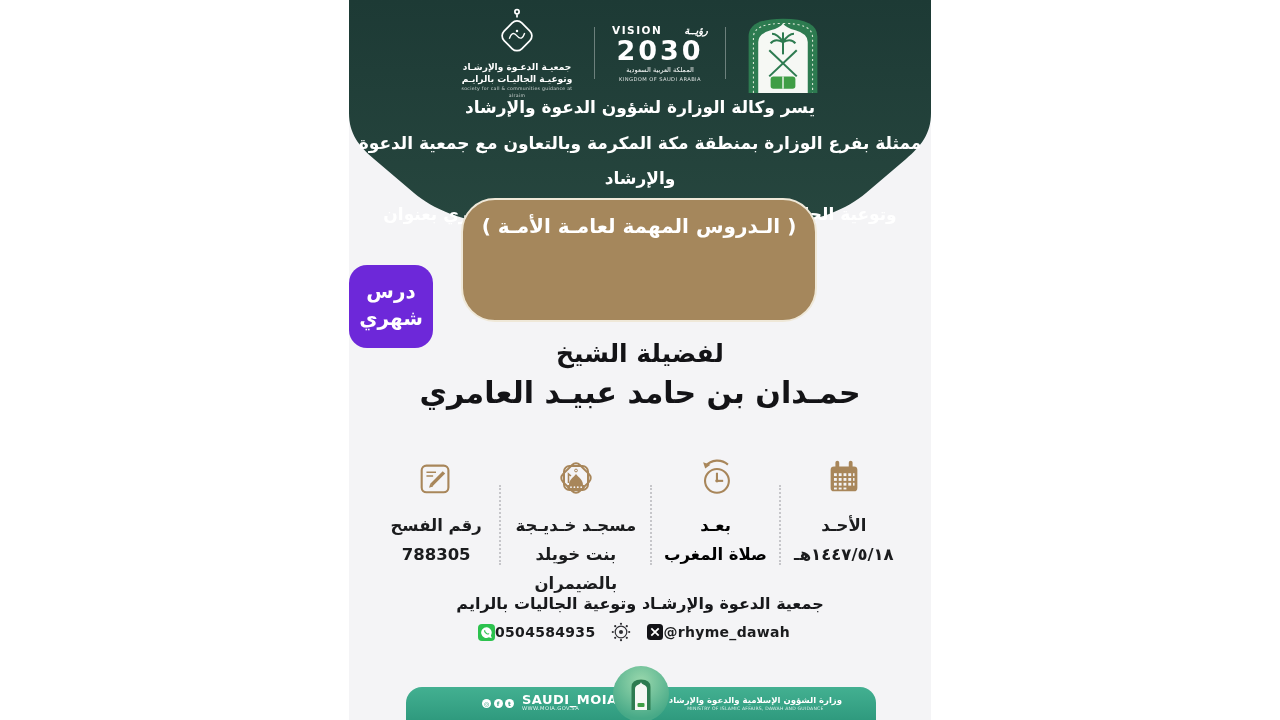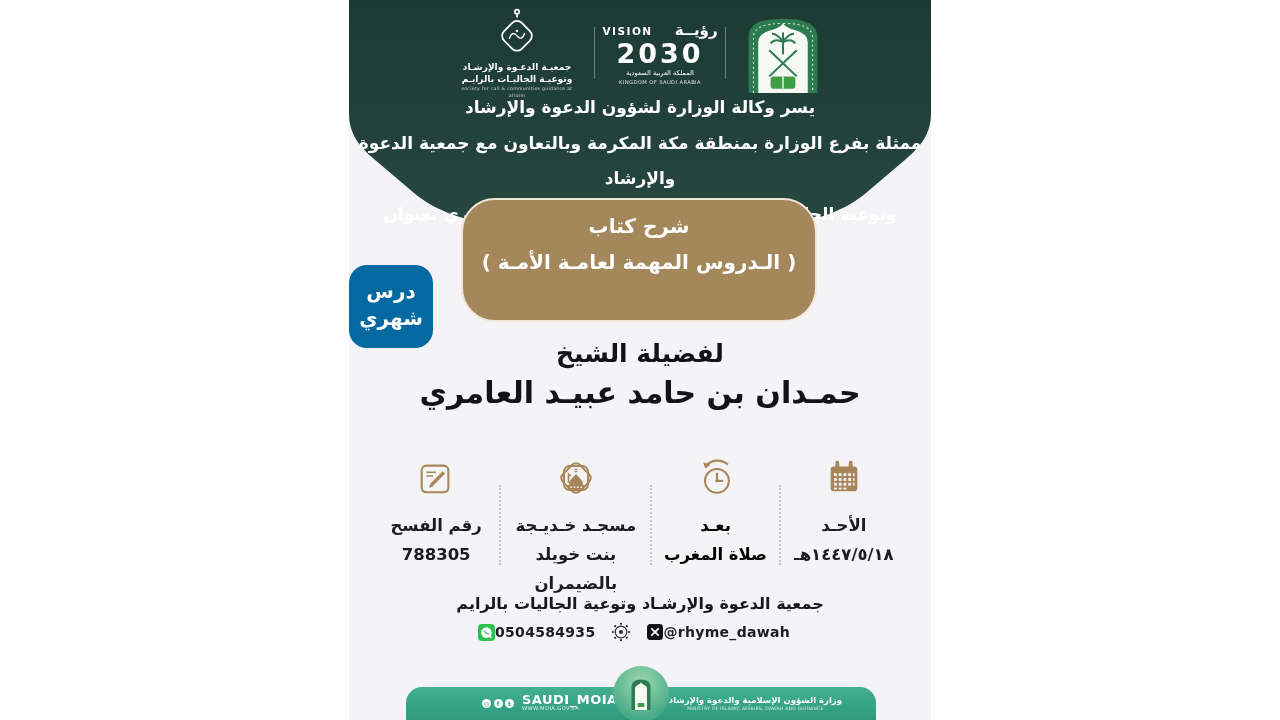--- a/index.html
+++ b/index.html
@@ -11,31 +11,31 @@
   
   .header-shape { position:absolute; top:0; left:0; width:582px; height:242px; }
   .logos { position:absolute; top:7px; left:0; right:0; display:flex; direction:ltr; justify-content:center; align-items:center; gap:13px; }
   .logo-divider { width:1px; height:52px; background:rgba(255,255,255,0.35); }
   .assoc-logo { width:128px; text-align:center; color:#fff; }
   .assoc-logo .ar1 { font-size:9px; font-weight:bold; line-height:12px; }
   .assoc-logo .ar2 { font-size:9px; font-weight:bold; line-height:12px; }
   .assoc-logo .en  { font-size:4.6px; line-height:7px; color:rgba(255,255,255,0.75); letter-spacing:.3px; }
   .vision-logo { width:104px; text-align:center; color:#fff; direction:ltr; }
   .vision-top { display:flex; justify-content:center; align-items:baseline; gap:22px; font-size:10.5px; letter-spacing:1.5px; font-weight:bold; }
-  .vision-top .ar { letter-spacing:0; font-size:15px; }
+  .vision-top .ar { letter-spacing:0; font-size:10px;font-style:italic; }
   .vision-year { font-size:27px; font-weight:800; letter-spacing:3px; line-height:30px; }
   .vision-k-ar { font-size:6.6px; line-height:9px; }
   .vision-k-en { font-size:5.2px; letter-spacing:.4px; line-height:8px; color:rgba(255,255,255,0.85); }
   .invite { position:absolute; top:90px; left:0; right:0; text-align:center; color:#ffffff; }
   .invite-line { font-size:17px; font-weight:bold; line-height:35.5px; }
 
   
   .title-box { position:absolute; left:112px; top:198px; width:356px; height:124px; background:#a5875c; border:2px solid #efe8d8; border-radius:34px; text-align:center; color:#ffffff; padding-top:8px; }
   .title-box .tline { font-size:20px; font-weight:bold; line-height:36px; }
-  .badge { position:absolute; right:498px; top:265px; width:84px; height:83px; background:#0369a1; border-radius:18px; text-align:center; color:#fff; padding-top:13px; }
+  .badge { position:absolute; right:498px; top:265px; width:84px; height:83px; background:#6d28d9; border-radius:18px; text-align:center; color:#fff; padding-top:13px; }
   .badge .bline { font-size:20px; font-weight:bold; line-height:27px; }
 
   
   .speaker { position:absolute; top:336px; left:0; right:0; text-align:center; color:#131316; }
   .speaker-intro { font-size:25px; font-weight:bold; line-height:36px; }
   .speaker-name { font-size:30px; font-weight:bold; line-height:42px; }
 
   
   .details { position:absolute; top:455px; right:0; left:0; padding:0 24px; display:flex; align-items:flex-start; }
   .detail { flex:1; text-align:center; }
@@ -131,21 +131,20 @@
       </svg>
     </div>
 
     <div class="invite">
       <div class="invite-line">يسر  وكالة الوزارة لشؤون الدعوة والإرشاد</div>
       <div class="invite-line">ممثلة بفرع الوزارة بمنطقة مكة المكرمة وبالتعاون مع جمعية الدعوة والإرشاد</div>
       <div class="invite-line">وتوعية الجاليات بالرايم دعوتكم لحضور  الدرس الشهري بعنوان</div>
     </div>
 
     <div class="title-box">
-      <div class="tline">شرح كتاب</div>
       <div class="tline">( الـدروس المهمة لعامـة الأمـة )</div>
     </div>
 
     <div class="badge">
       <div class="bline">درس</div>
       <div class="bline">شهري</div>
     </div>
 
     <div class="speaker">
       <div class="speaker-intro">لفضيلة الشيخ</div>

